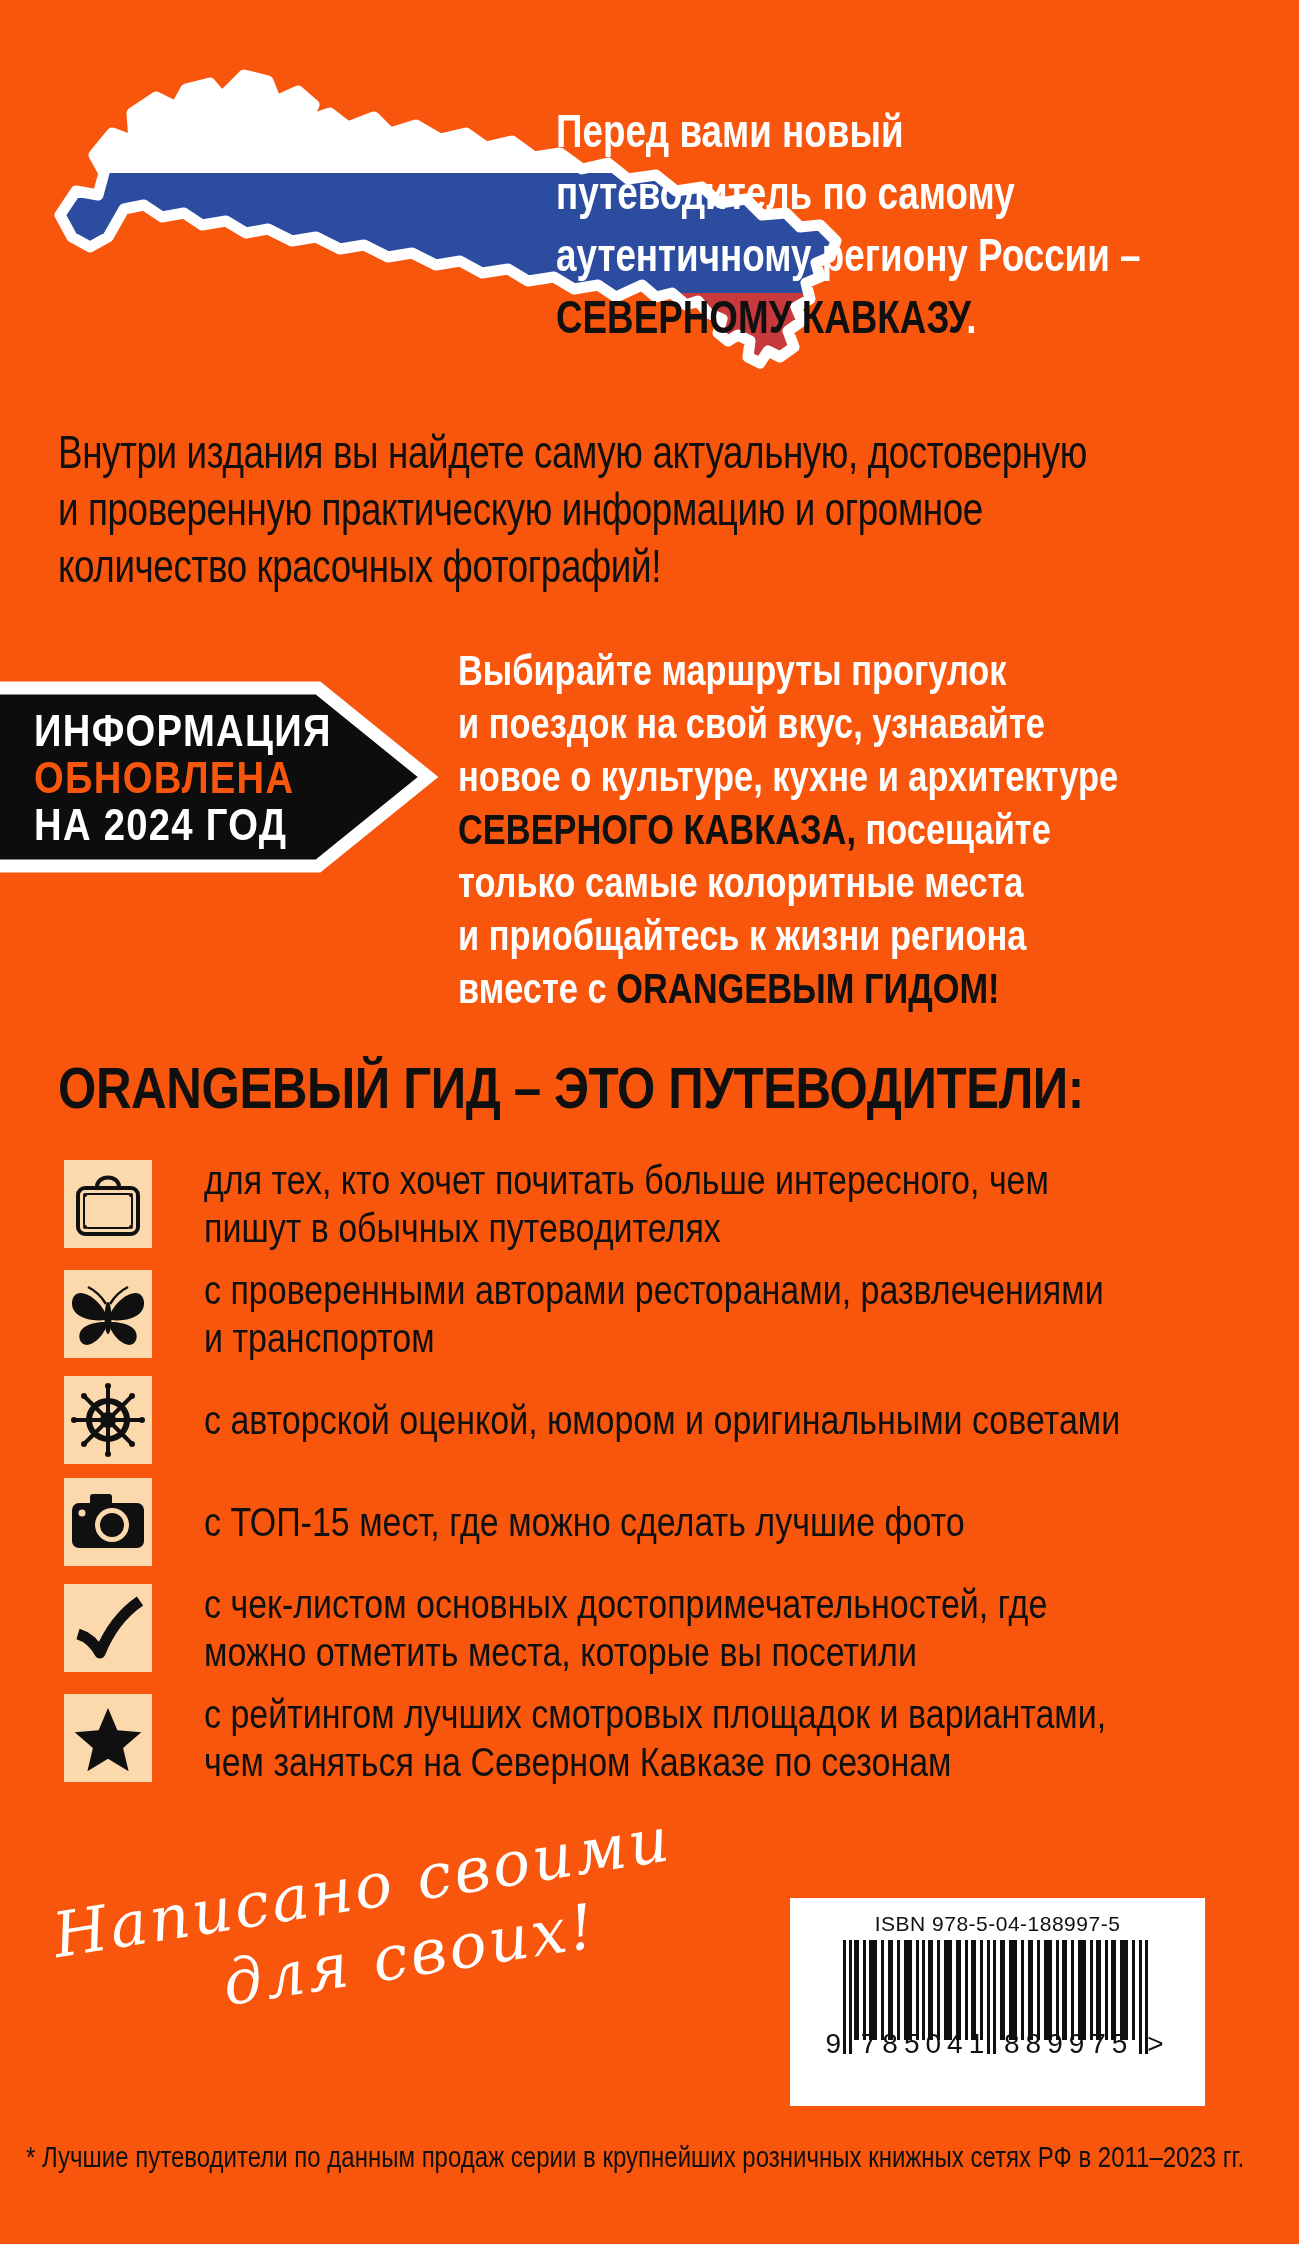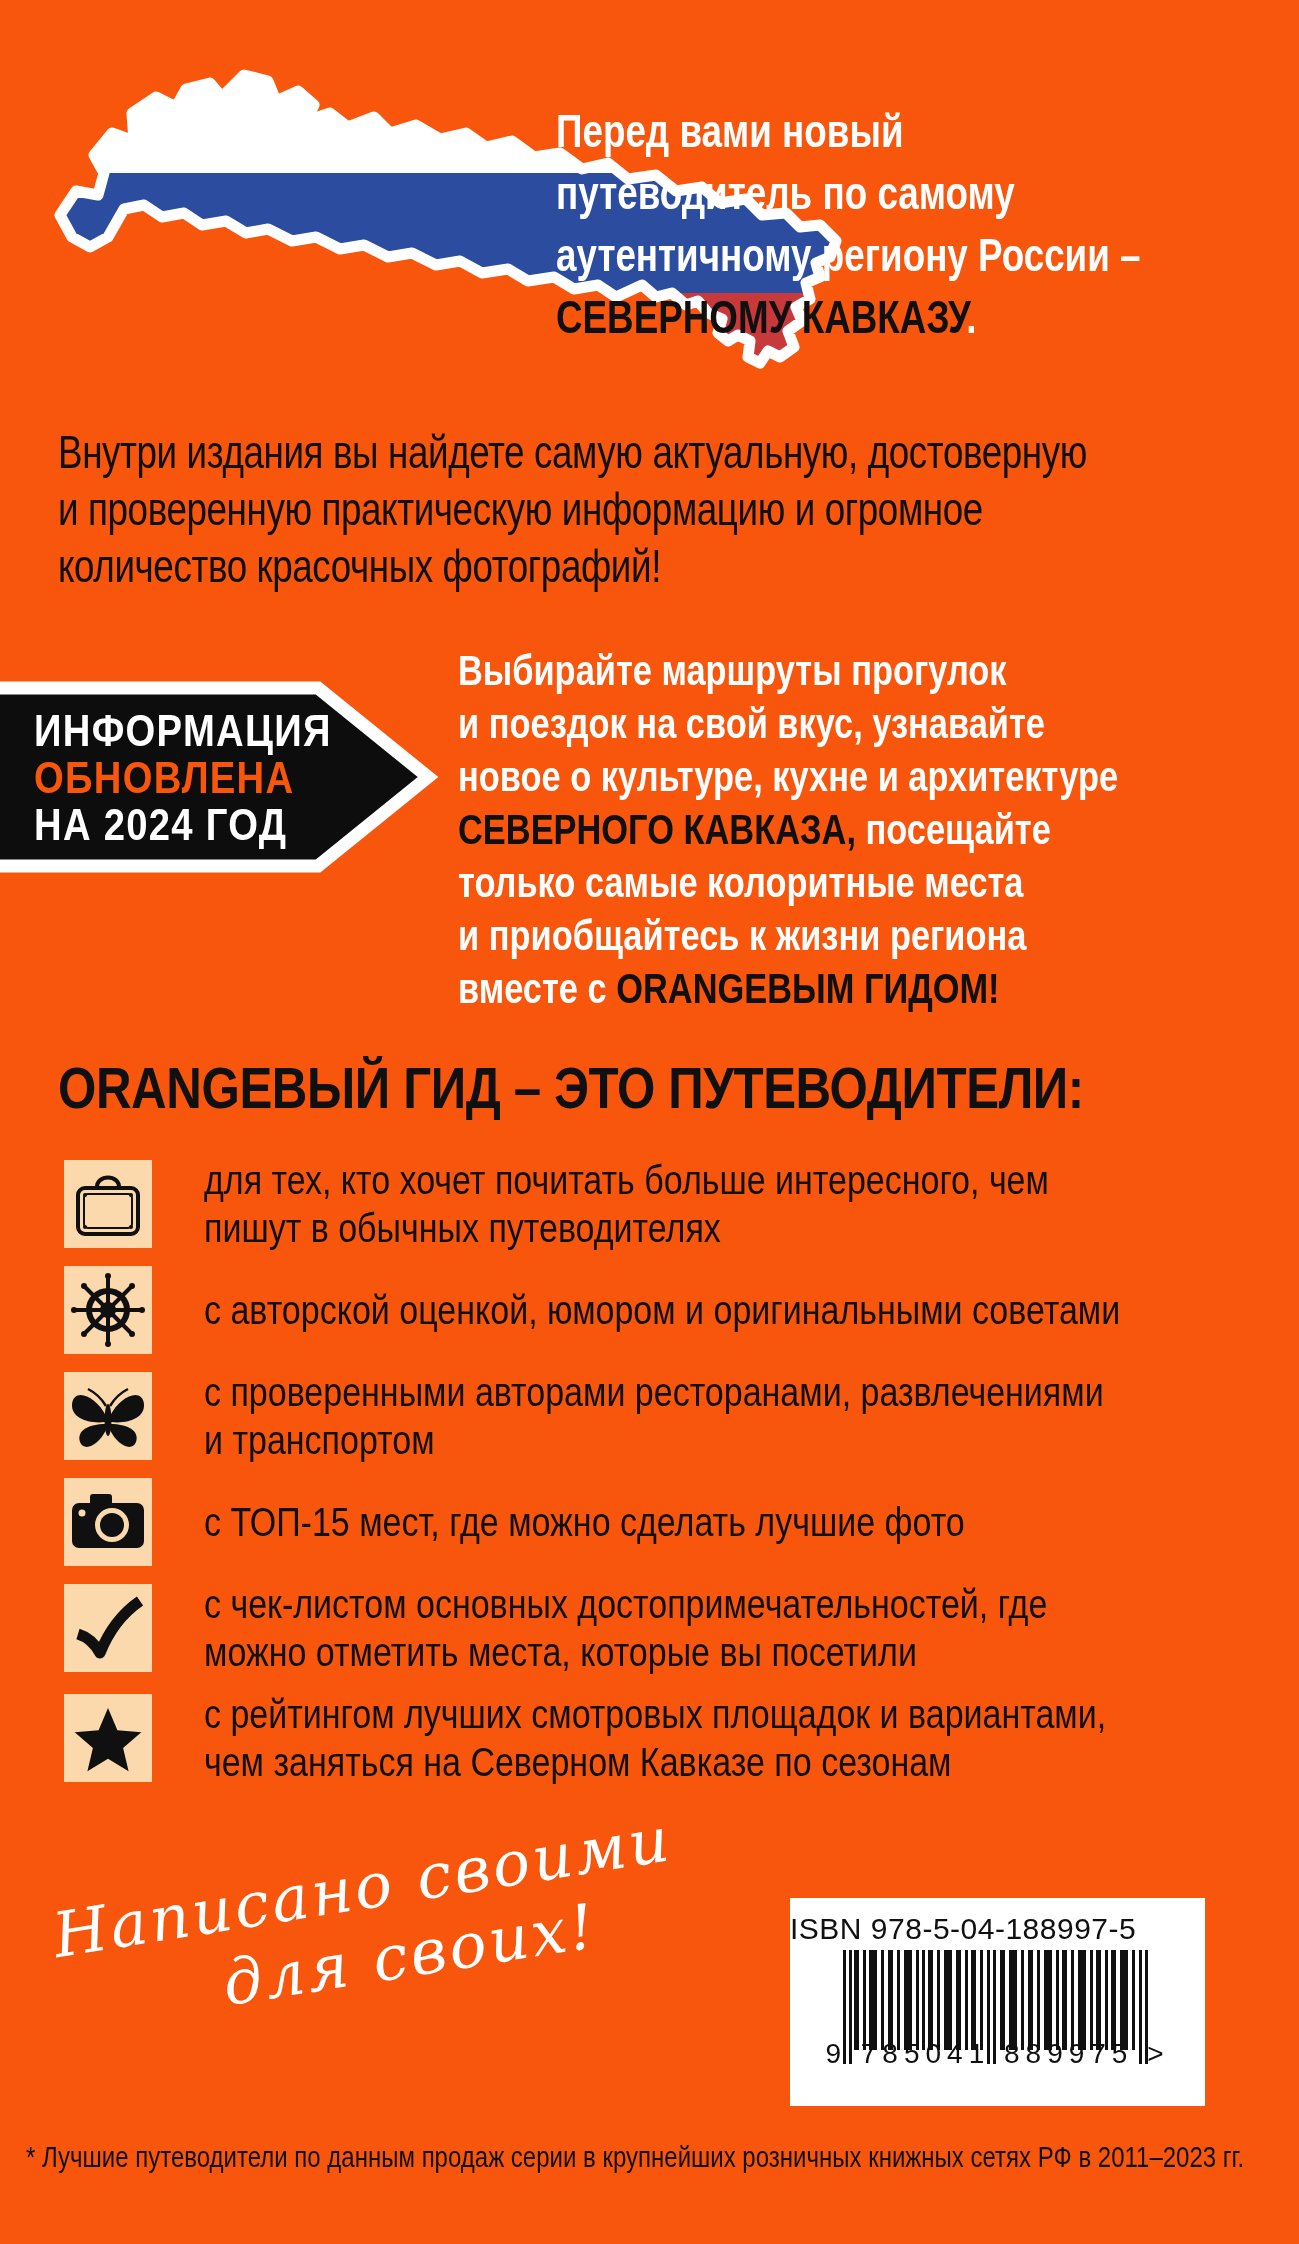--- a/index.html
+++ b/index.html
@@ -43,21 +43,21 @@
   .feat-icon{width:88px;height:88px;background:var(--peach);flex:none;display:flex;align-items:center;justify-content:center;}
   .feat-text{margin-left:52px;font-size:40px;line-height:48px;color:var(--ink);transform:scaleX(.85);transform-origin:0 50%;white-space:nowrap;}
 
   
   .handwriting{left:48px;top:1900px;transform:rotate(-9deg);transform-origin:0 0;
     color:#fff;font-family:"DejaVu Serif",serif;font-style:italic;font-size:62px;line-height:74px;letter-spacing:3px;}
   .handwriting .l2{margin-left:160px;}
 
   
   .bc-box{left:790px;top:1898px;width:415px;height:208px;background:#fff;}
-  .bc-isbn{margin-top:14px;font-size:30px;color:var(--ink);letter-spacing:.5px;}
+  .bc-isbn{margin-top:14px;text-align:center;font-size:21px;color:var(--ink);letter-spacing:.5px;}
   .bc-bars{display:block;margin:4px auto 0 auto;}
   .bc-digits{margin-top:-30px;text-align:center;font-size:28px;color:var(--ink);letter-spacing:6px;}
 
   
   .footnote{left:26px;top:2140px;font-size:30px;color:var(--ink);}
 </style>
 </head>
 <body>
 
 <svg class="abs" style="left:50px;top:45px;" width="800" height="332" viewBox="0 0 800 332">
@@ -120,20 +120,44 @@
         <path d="M33 28 C32 14 56 14 55 28" fill="none" stroke="#101010" stroke-width="4"></path>
         <circle cx="21" cy="35" r="2" fill="#101010"></circle>
           <circle cx="67" cy="35" r="2" fill="#101010"></circle>
         <circle cx="21" cy="67" r="2" fill="#101010"></circle>
           <circle cx="67" cy="67" r="2" fill="#101010"></circle>
       </svg>
     </div>
     <div class="feat-text">
       <div>для тех, кто хочет почитать больше интересного, чем</div>
       <div>пишут в обычных путеводителях</div>
+    </div>
+  </div>
+
+  <div class="feat-row">
+    <div class="feat-icon">
+      <svg width="88" height="88" viewBox="0 0 88 88">
+        <g transform="translate(44,46)" fill="#101010">
+          <path d="M-2 -12 C -8 -22 -14 -26 -20 -29" stroke="#101010" stroke-width="2.5" fill="none"></path>
+          <path d="M2 -12 C 8 -22 14 -26 20 -29" stroke="#101010" stroke-width="2.5" fill="none"></path>
+          <g>
+            <path d="M-2 -2 C -12 -22 -34 -31 -36 -14 C -37 0 -20 6 -3 4 Z"></path>
+            <path d="M-3 6 C -18 6 -32 12 -28 24 C -24 34 -10 28 -2 12 Z"></path>
+          </g>
+          <g transform="scale(-1,1)">
+            <path d="M-2 -2 C -12 -22 -34 -31 -36 -14 C -37 0 -20 6 -3 4 Z"></path>
+            <path d="M-3 6 C -18 6 -32 12 -28 24 C -24 34 -10 28 -2 12 Z"></path>
+          </g>
+          <ellipse cx="0" cy="2" rx="3.5" ry="16"></ellipse>
+        </g>
+      </svg>
+    </div>
+    <div class="feat-text">
+      <div>с проверенными авторами ресторанами, развлечениями</div>
+      <div>и транспортом</div>
     </div>
   </div>
 
   <div class="feat-row">
     <div class="feat-icon">
       <svg width="88" height="88" viewBox="0 0 88 88">
         <g stroke="#101010">
           <circle cx="44" cy="44" r="19" fill="none" stroke-width="6"></circle>
           <g stroke-width="4">
             <line x1="44" y1="44" x2="44" y2="11"></line>
@@ -153,44 +177,20 @@
           <circle cx="78" cy="44" r="3" fill="#101010"></circle>
         <circle cx="20" cy="20" r="3" fill="#101010"></circle>
           <circle cx="68" cy="68" r="3" fill="#101010"></circle>
         <circle cx="68" cy="20" r="3" fill="#101010"></circle>
           <circle cx="20" cy="68" r="3" fill="#101010"></circle>
       </svg>
     </div>
     <div class="feat-text">
       <div>с авторской оценкой, юмором и оригинальными советами</div>
       <div></div>
-    </div>
-  </div>
-
-  <div class="feat-row">
-    <div class="feat-icon">
-      <svg width="88" height="88" viewBox="0 0 88 88">
-        <g transform="translate(44,46)" fill="#101010">
-          <path d="M-2 -12 C -8 -22 -14 -26 -20 -29" stroke="#101010" stroke-width="2.5" fill="none"></path>
-          <path d="M2 -12 C 8 -22 14 -26 20 -29" stroke="#101010" stroke-width="2.5" fill="none"></path>
-          <g>
-            <path d="M-2 -2 C -12 -22 -34 -31 -36 -14 C -37 0 -20 6 -3 4 Z"></path>
-            <path d="M-3 6 C -18 6 -32 12 -28 24 C -24 34 -10 28 -2 12 Z"></path>
-          </g>
-          <g transform="scale(-1,1)">
-            <path d="M-2 -2 C -12 -22 -34 -31 -36 -14 C -37 0 -20 6 -3 4 Z"></path>
-            <path d="M-3 6 C -18 6 -32 12 -28 24 C -24 34 -10 28 -2 12 Z"></path>
-          </g>
-          <ellipse cx="0" cy="2" rx="3.5" ry="16"></ellipse>
-        </g>
-      </svg>
-    </div>
-    <div class="feat-text">
-      <div>с проверенными авторами ресторанами, развлечениями</div>
-      <div>и транспортом</div>
     </div>
   </div>
 
   <div class="feat-row">
     <div class="feat-icon">
       <svg width="88" height="88" viewBox="0 0 88 88">
         <rect x="26" y="16" width="22" height="14" rx="3" fill="#101010"></rect>
         <rect x="8" y="25" width="72" height="45" rx="7" fill="#101010"></rect>
         <circle cx="48" cy="47" r="17" style="fill:var(--peach)"></circle>
         <circle cx="48" cy="47" r="12" fill="#101010"></circle>

